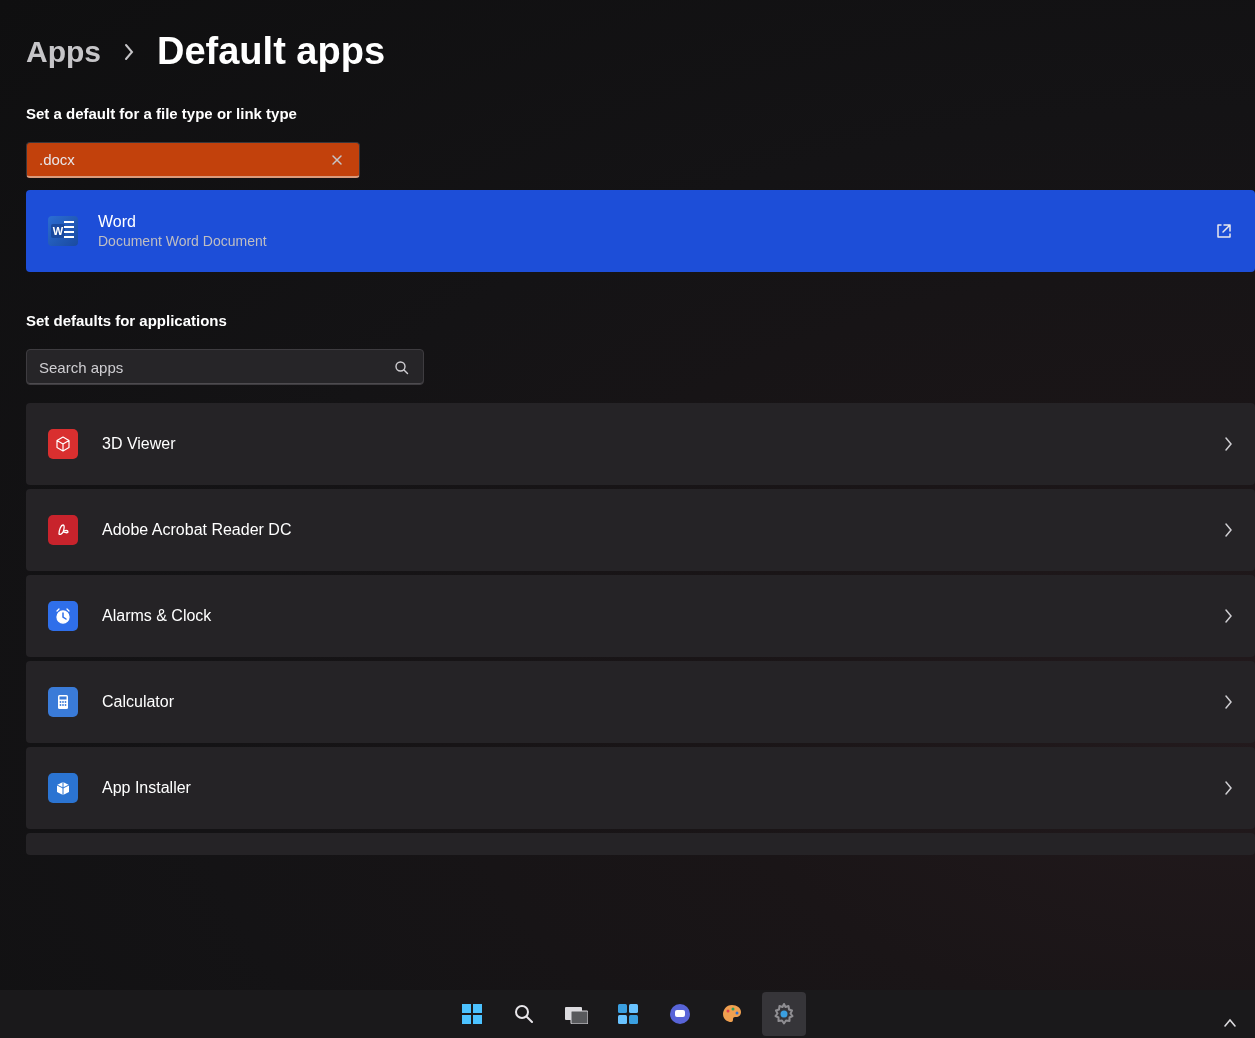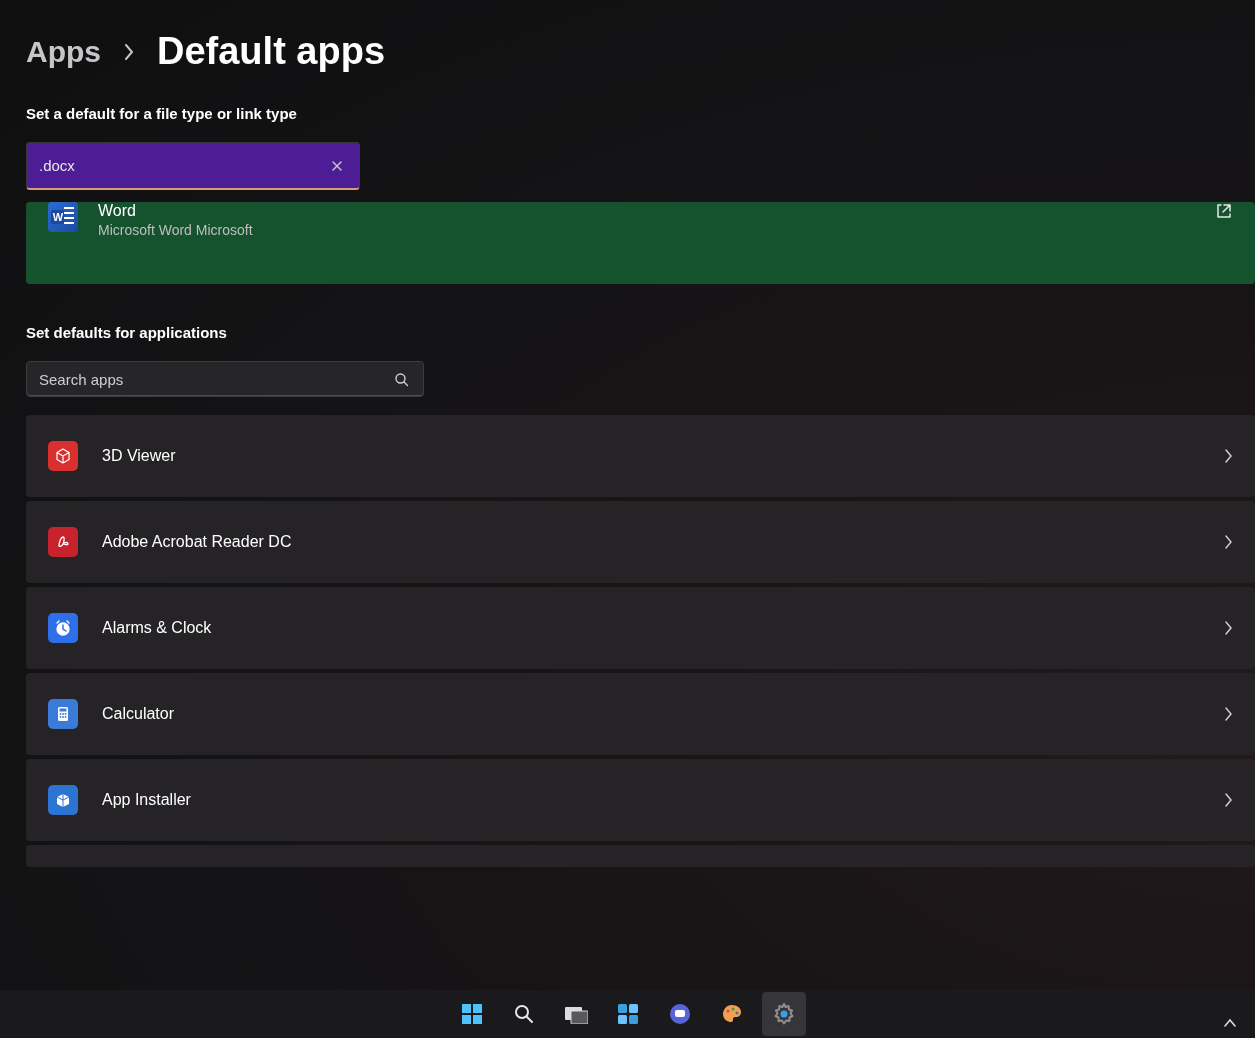--- a/index.html
+++ b/index.html
@@ -36,24 +36,24 @@
 
   .section-label {
     font-size: 15px;
     font-weight: 600;
     color: #ffffff;
     margin-bottom: 20px;
   }
 
   .filetype-search {
     width: 334px;
-    height: 48px;
-    display: flex;
-    align-items: center;
-    background: #4c1d95;
+    height: 36px;
+    display: flex;
+    align-items: center;
+    background: #c2410c;
     border: 1px solid #3a373b;
     border-radius: 4px;
     border-bottom: 2px solid #d99a7c;
     padding: 0 10px 0 12px;
     margin-bottom: 12px;
   }
   .filetype-input {
     flex: 1;
     background: transparent;
     border: none;
@@ -66,23 +66,24 @@
     width: 24px; height: 24px;
     display: flex; align-items: center; justify-content: center;
     color: #c6c5c8;
     cursor: pointer;
     font-size: 13px;
   }
 
   .result-card {
     width: 1229px;
     height: 82px;
-    background: #14532d;
-    border-radius: 4px;
-    display: flex;
+    background: #1d4ed8;
+    border-radius: 4px;
+    display: flex;
+    align-items: center;
     padding: 0 22px;
     gap: 20px;
     margin-bottom: 40px;
   }
   .word-icon {
     width: 30px; height: 30px;
     background: linear-gradient(135deg, #2b6dd4, #1a4aa0);
     border-radius: 4px;
     display: flex; align-items: center; justify-content: center;
     position: relative;
@@ -215,21 +216,21 @@
       <svg width="12" height="12" viewBox="0 0 12 12">
           <path d="M2 2 L10 10 M10 2 L2 10" stroke="#c6c5c8" stroke-width="1.5" stroke-linecap="round"></path>
         </svg>
     </div>
   </div>
 
   <div class="result-card">
     <div class="word-icon"></div>
     <div class="result-text">
       <div class="result-title">Word</div>
-      <div class="result-subtitle">Microsoft Word Microsoft</div>
+      <div class="result-subtitle">Document Word Document</div>
     </div>
     <div class="open-link-icon">
       <svg width="18" height="18" viewBox="0 0 18 18">
           <path d="M6 3 H3 V15 H15 V12 M9 3 H15 V9 M15 3 L8 10" stroke="#eae9ec" stroke-width="1.5" fill="none" stroke-linecap="round" stroke-linejoin="round"></path>
         </svg>
     </div>
   </div>
 
   <div class="section-label">Set defaults for applications</div>
 

